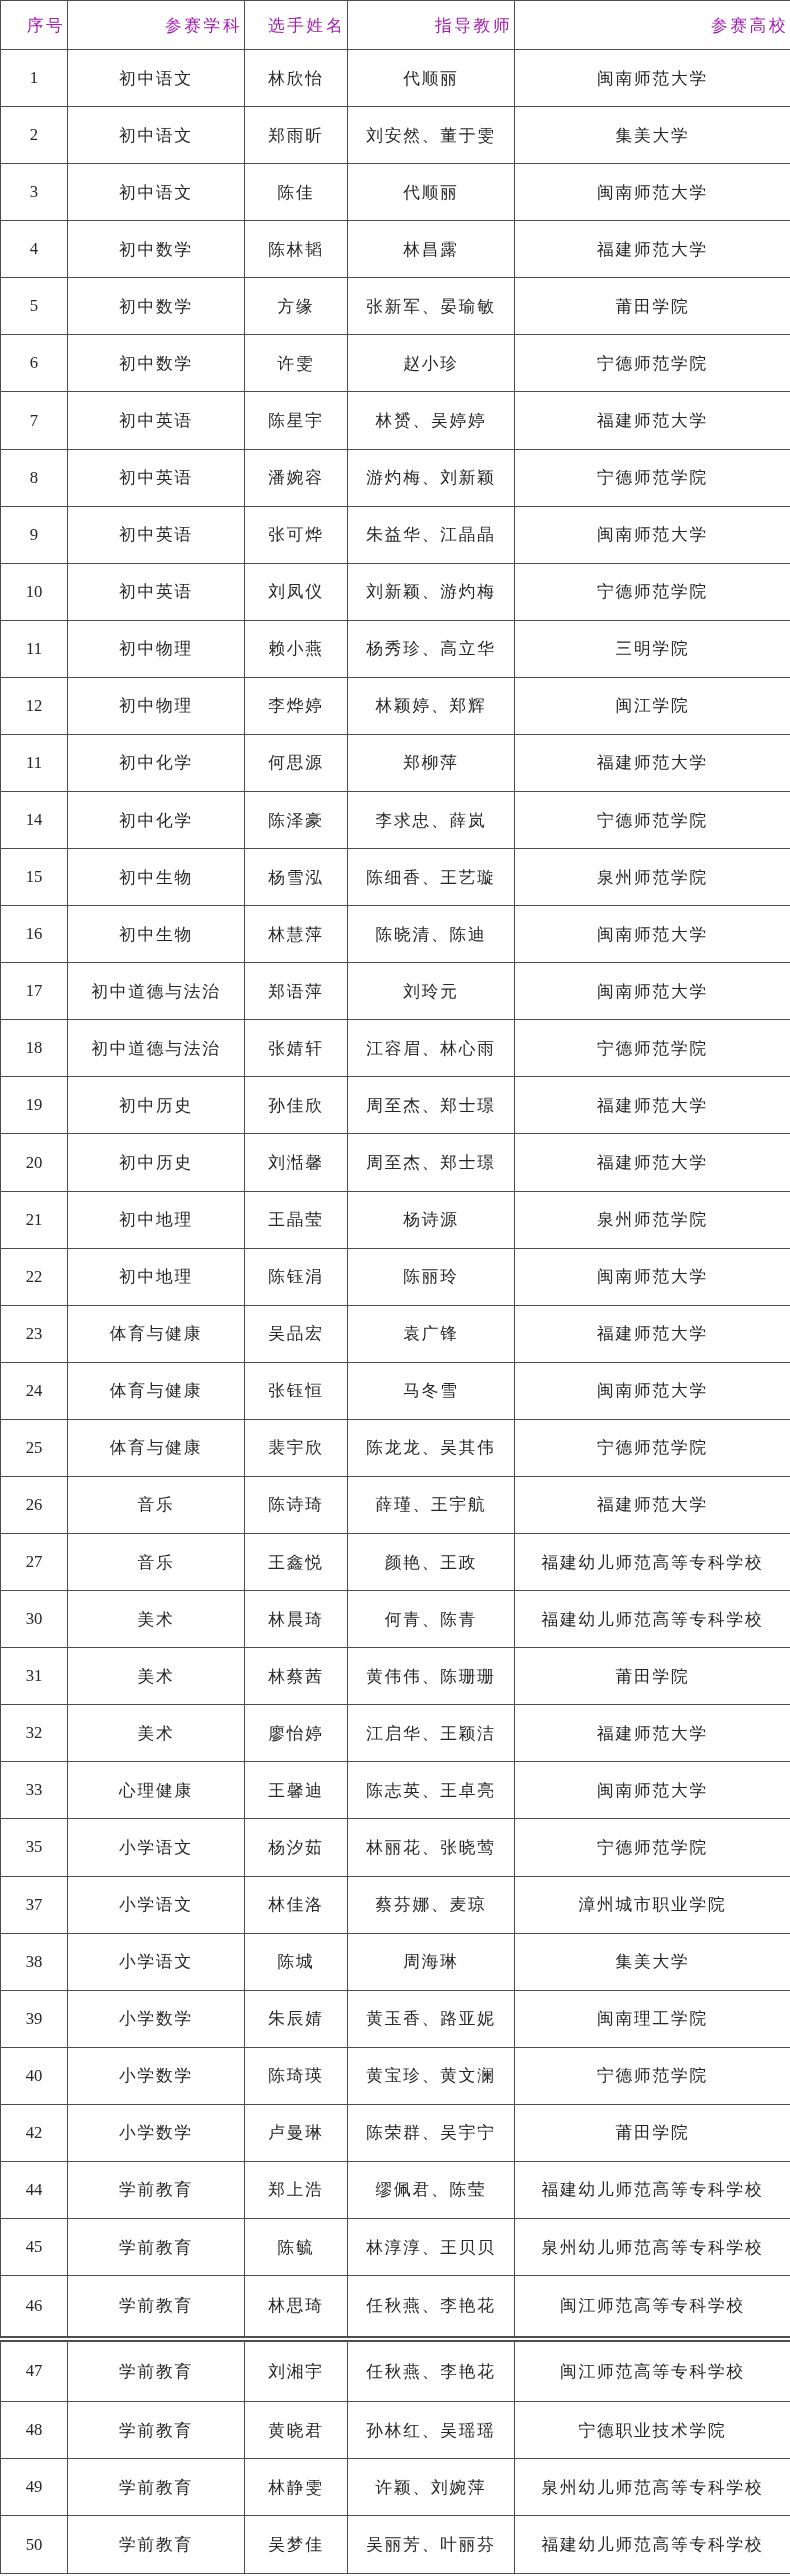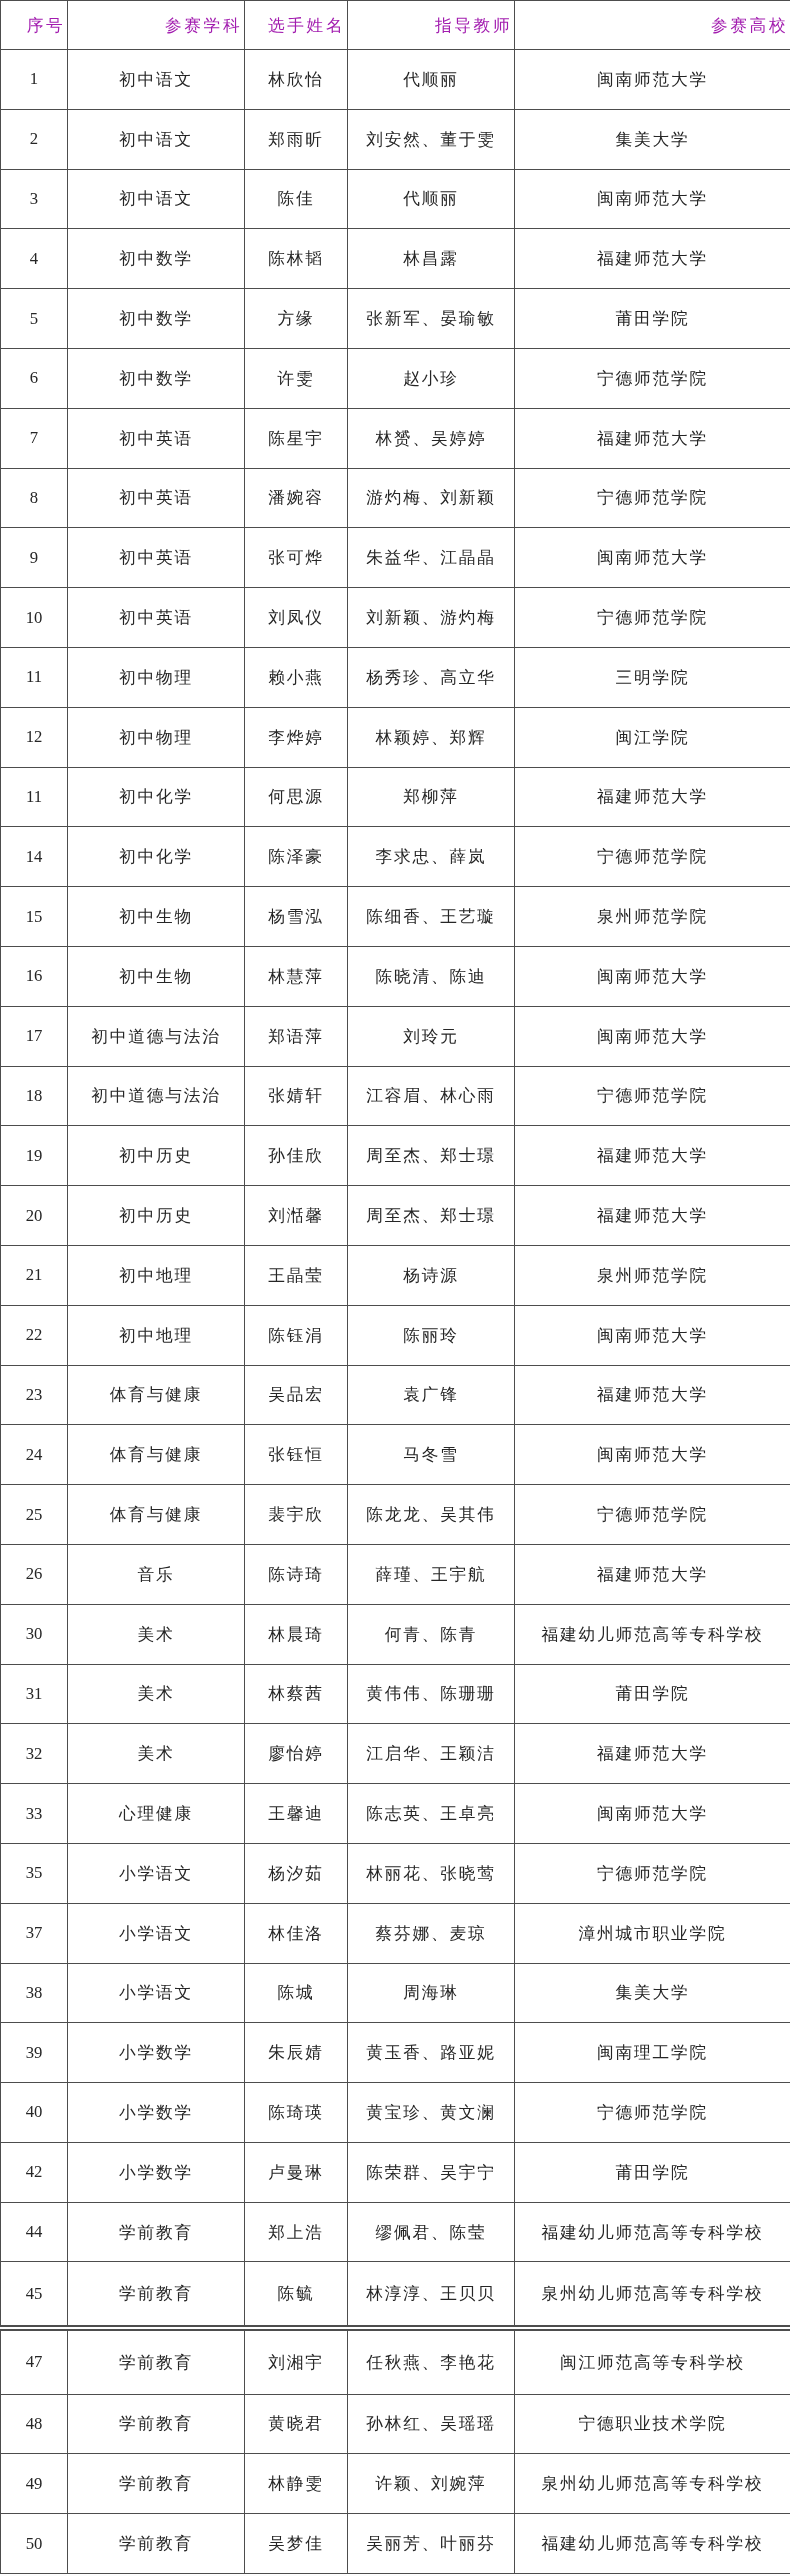--- a/index.html
+++ b/index.html
@@ -253,20 +253,27 @@
           <td>宁德师范学院</td>
         </tr>
         <tr>
           <td class="num">26</td>
           <td>音乐</td>
           <td>陈诗琦</td>
           <td>薛瑾、王宇航</td>
           <td>福建师范大学</td>
         </tr>
         <tr>
+          <td class="num">27</td>
+          <td>音乐</td>
+          <td>王鑫悦</td>
+          <td>颜艳、王政</td>
+          <td>福建幼儿师范高等专科学校</td>
+        </tr>
+        <tr>
           <td class="num">30</td>
           <td>美术</td>
           <td>林晨琦</td>
           <td>何青、陈青</td>
           <td>福建幼儿师范高等专科学校</td>
         </tr>
         <tr>
           <td class="num">31</td>
           <td>美术</td>
           <td>林蔡茜</td>
@@ -335,20 +342,27 @@
           <td>郑上浩</td>
           <td>缪佩君、陈莹</td>
           <td>福建幼儿师范高等专科学校</td>
         </tr>
         <tr>
           <td class="num">45</td>
           <td>学前教育</td>
           <td>陈毓</td>
           <td>林淳淳、王贝贝</td>
           <td>泉州幼儿师范高等专科学校</td>
+        </tr>
+        <tr>
+          <td class="num">46</td>
+          <td>学前教育</td>
+          <td>林思琦</td>
+          <td>任秋燕、李艳花</td>
+          <td>闽江师范高等专科学校</td>
         </tr>
         <tr class="seam">
           <td class="num">47</td>
           <td>学前教育</td>
           <td>刘湘宇</td>
           <td>任秋燕、李艳花</td>
           <td>闽江师范高等专科学校</td>
         </tr>
         <tr>
           <td class="num">48</td>

